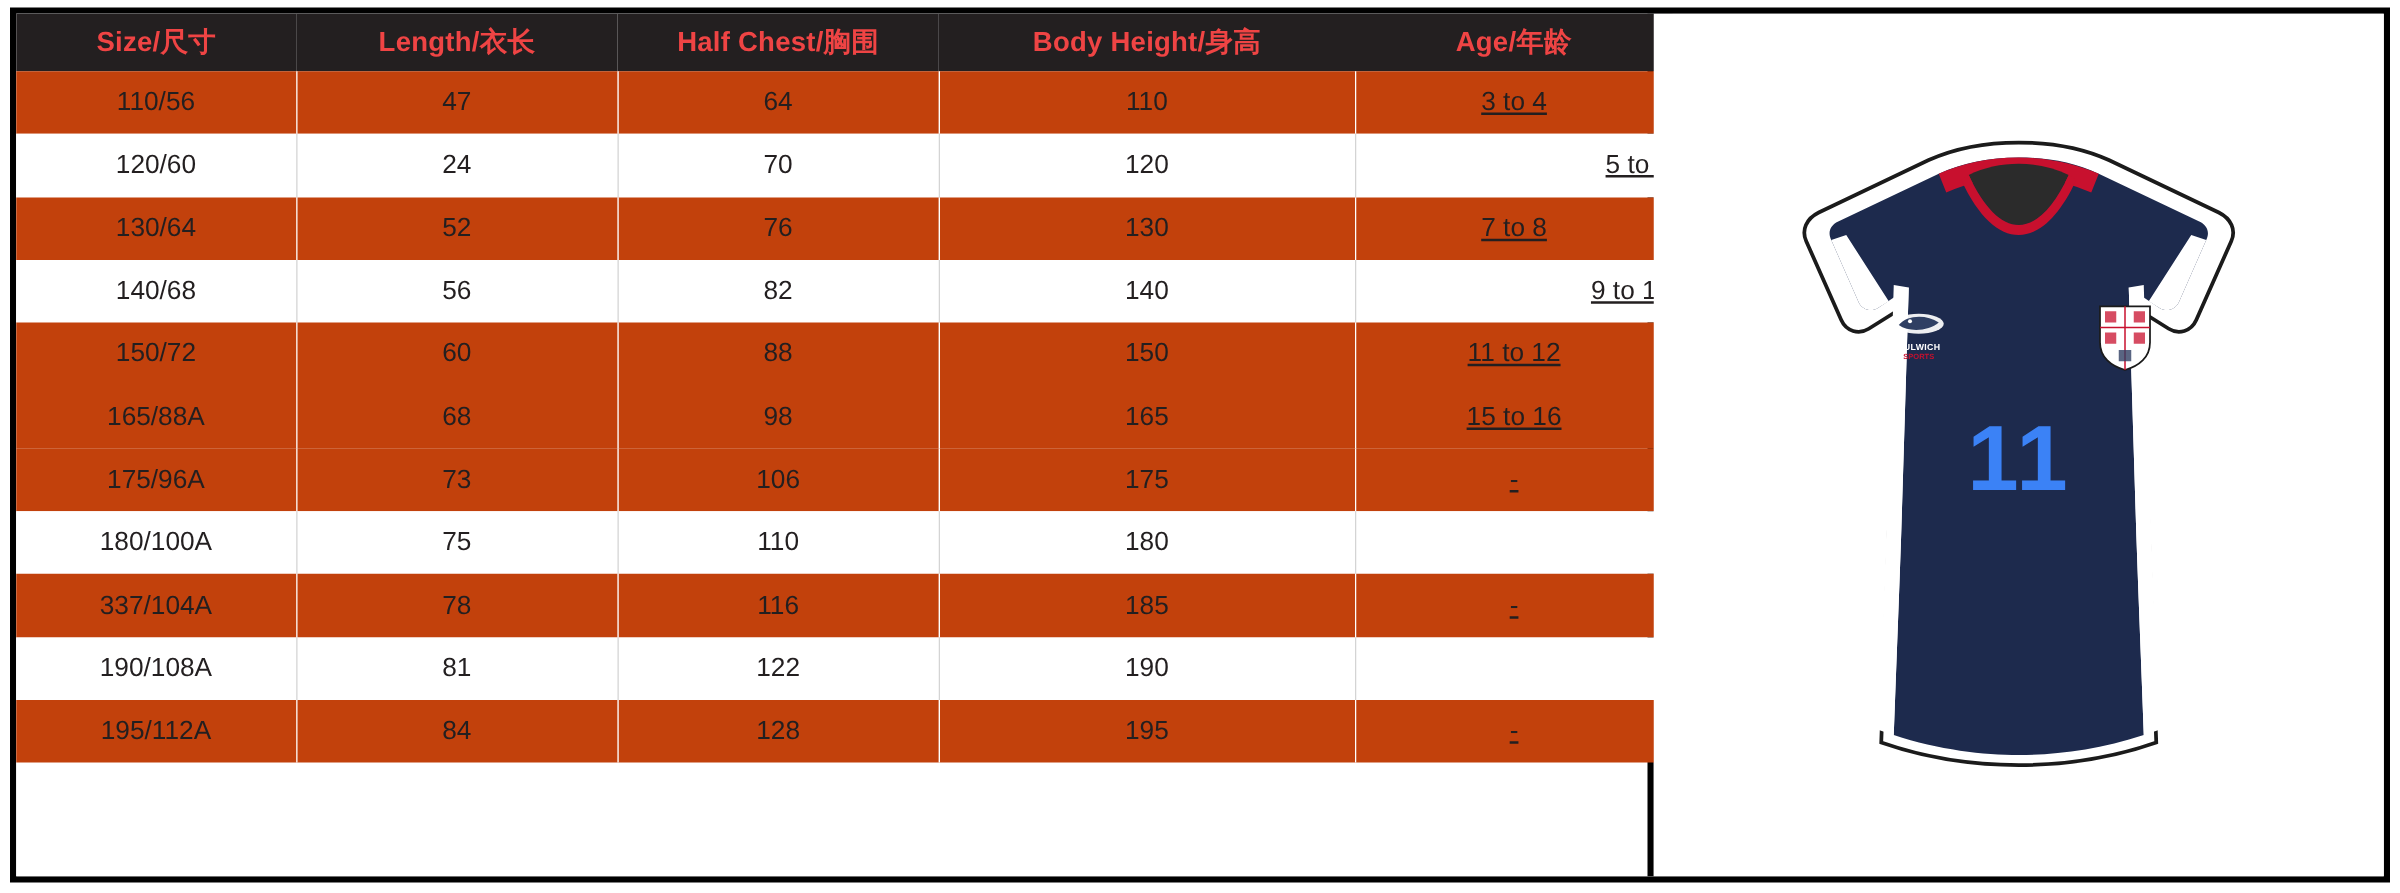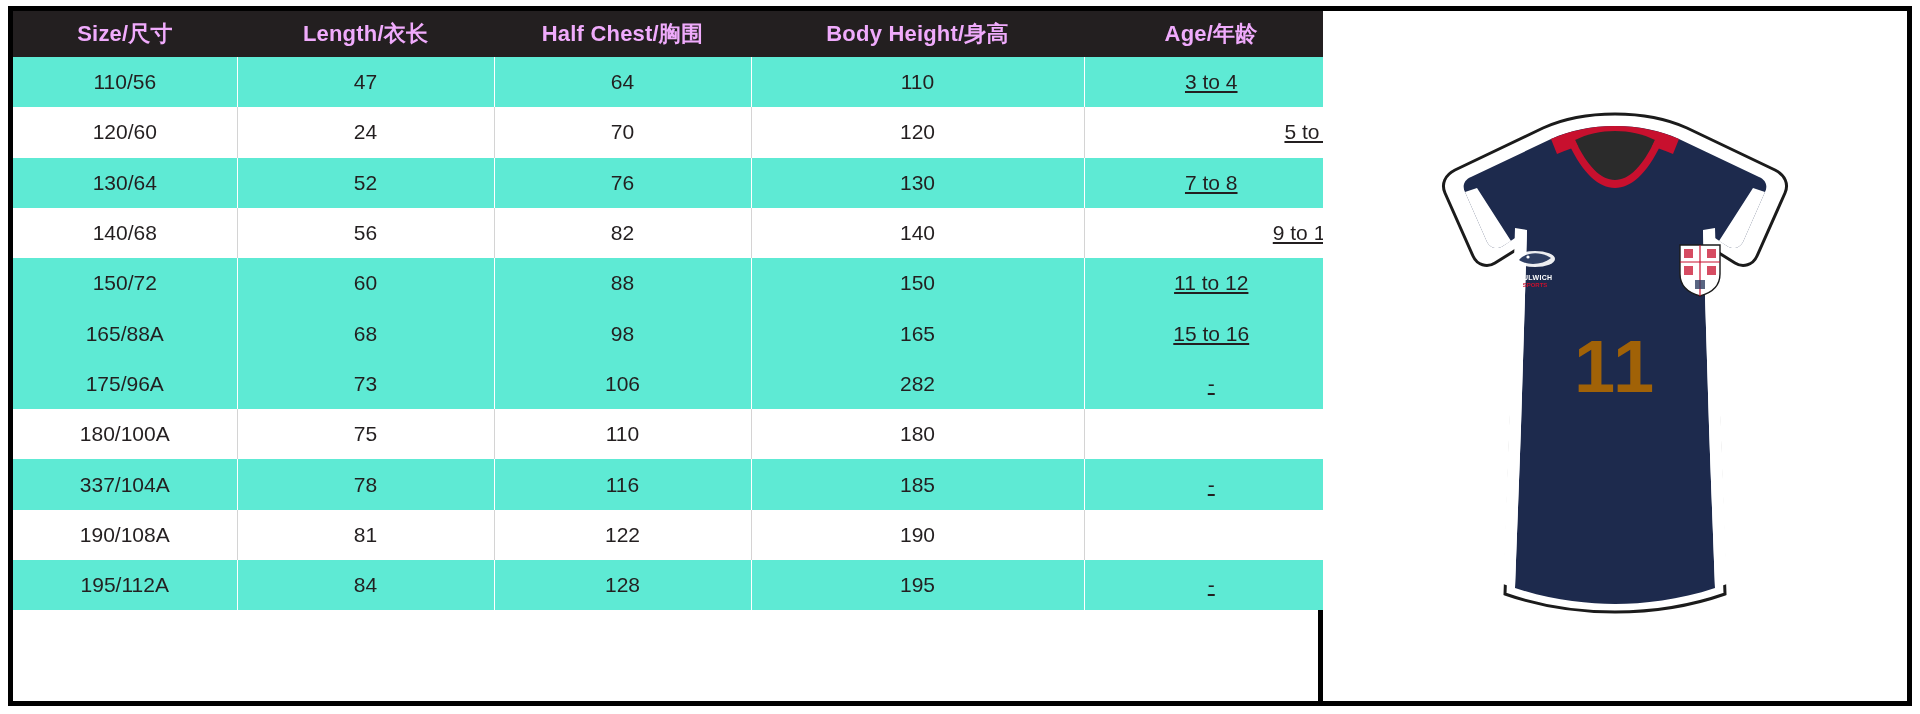--- a/index.html
+++ b/index.html
@@ -40,42 +40,42 @@
     background: #ffffff;
     border-right: 5px solid #000000;
   }
   table.size-table {
     border-collapse: collapse;
     width: 100%;
     table-layout: fixed;
   }
   table.size-table th {
     background: #231f20;
-    color: #f0abfc;
+    color: #ef4444;
     font-size: 22px;
     font-weight: bold;
     height: 44px;
     text-align: center;
     vertical-align: middle;
     letter-spacing: 0.2px;
   }
   table.size-table td {
     height: 48.3px;
     font-size: 21px;
     color: #231f20;
     text-align: center;
     vertical-align: middle;
     border-right: 1px solid #ffffff;
   }
   table.size-table td:last-child {
     border-right: none;
     text-decoration: underline;
   }
   tr.row-shaded td {
-    background: #5eead4;
+    background: #c2410c;
   }
   tr.row-plain td {
     background: #ffffff;
     border-right: 1px solid #d4d4d4;
     margin-top: 24px;
   }
   tr.row-plain td:last-child {
     border-right: none;
     text-align: right;
   }
@@ -102,21 +102,21 @@
   }
   .jersey-svg {
     display: block;
   }
   .jersey-number {
     position: absolute;
     left: 0;
     right: 0;
     top: 228px;
     text-align: center;
-    color: #a16207;
+    color: #3b82f6;
     font-size: 74px;
     font-weight: bold;
     letter-spacing: 2px;
     font-family: "Liberation Sans", sans-serif;
     pointer-events: none;
   }
   .badge-left {
     position: absolute;
     left: 92px;
     top: 152px;
@@ -209,21 +209,21 @@
             <td>165/88A</td>
             <td>68</td>
             <td>98</td>
             <td>165</td>
             <td>15 to 16</td>
           </tr>
           <tr class="row-shaded">
             <td>175/96A</td>
             <td>73</td>
             <td>106</td>
-            <td>282</td>
+            <td>175</td>
             <td>-</td>
           </tr>
           <tr class="row-plain">
             <td>180/100A</td>
             <td>75</td>
             <td>110</td>
             <td>180</td>
             <td>-</td>
           </tr>
           <tr class="row-shaded">

